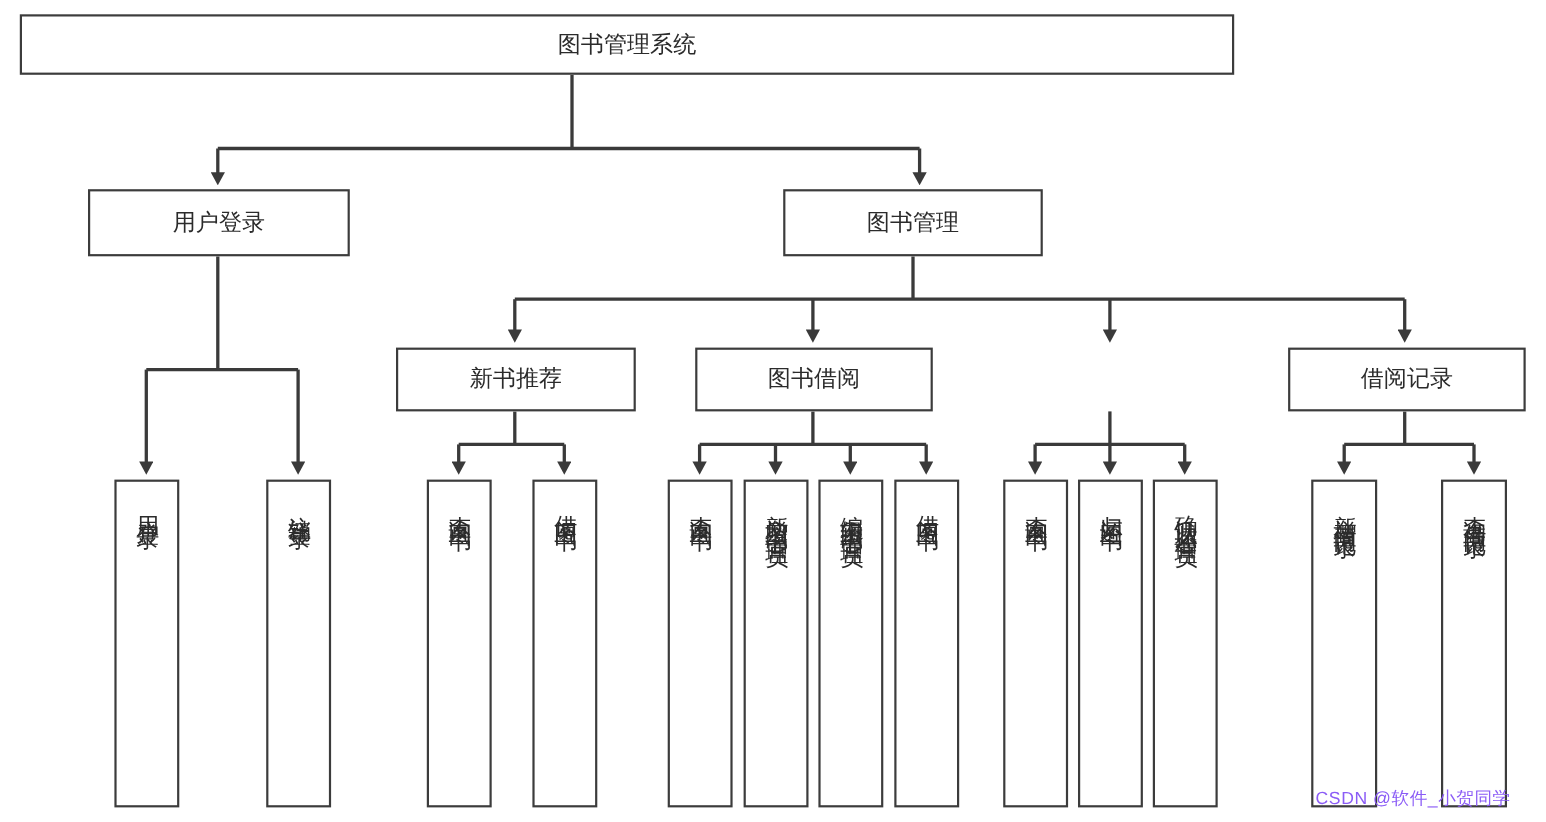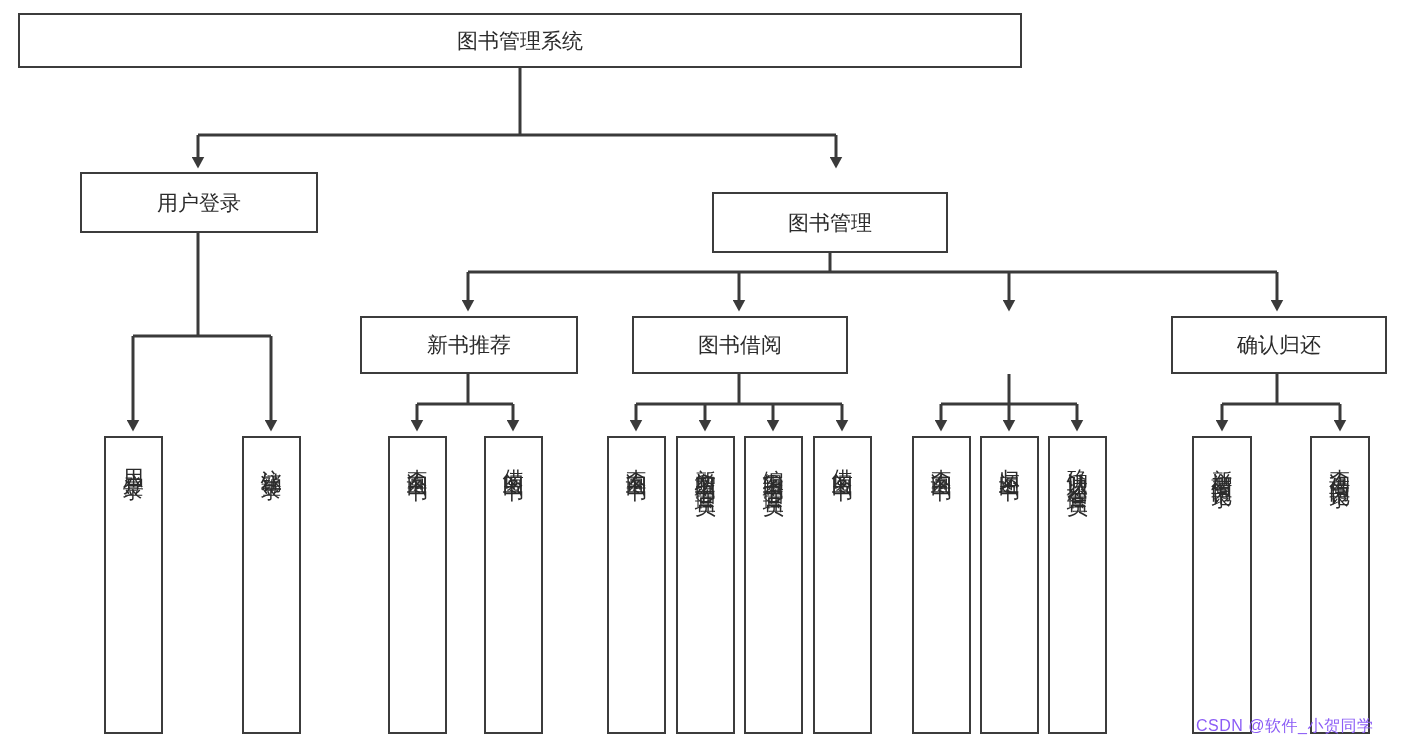--- a/index.html
+++ b/index.html
@@ -117,43 +117,43 @@
       <path d="M1009,404 L1009,421" marker-end="url(#arrowhead)"></path>
       <path d="M1077,404 L1077,421" marker-end="url(#arrowhead)"></path>
 
       <path d="M1277,374 L1277,404"></path>
       <path d="M1222,404 L1340,404"></path>
       <path d="M1222,404 L1222,421" marker-end="url(#arrowhead)"></path>
       <path d="M1340,404 L1340,421" marker-end="url(#arrowhead)"></path>
     </g>
   </svg>
 
-  <div class="node-box node-h" style="left:18px; top:13px; width:1004px; height:55px;">
+  <div class="node-box node-h" style="left:18px; top:13px; width:1104px; height:55px;">
     <span class="node-label">图书管理系统</span>
   </div>
 
   <div class="node-box node-h" style="left:80px; top:172px; width:238px; height:61px;">
     <span class="node-label">用户登录</span>
   </div>
 
-  <div class="node-box node-h" style="left:712px; top:172px; width:236px; height:61px;margin-top:20px;">
+  <div class="node-box node-h" style="left:712px; top:172px; width:236px; height:61px;">
     <span class="node-label">图书管理</span>
   </div>
 
   <div class="node-box node-h" style="left:360px; top:316px; width:218px; height:58px;">
     <span class="node-label">新书推荐</span>
   </div>
 
   <div class="node-box node-h" style="left:632px; top:316px; width:216px; height:58px;">
     <span class="node-label">图书借阅</span>
   </div>
 
 
   <div class="node-box node-h" style="left:1171px; top:316px; width:216px; height:58px;">
-    <span class="node-label">确认归还</span>
+    <span class="node-label">借阅记录</span>
   </div>
 
   <div class="node-box node-v" style="left:104px; top:436px; width:59px; height:298px;">
     <span class="node-label">用户登录</span>
   </div>
 
   <div class="node-box node-v" style="left:242px; top:436px; width:59px; height:298px;">
     <span class="node-label">注销登录</span>
   </div>
 

